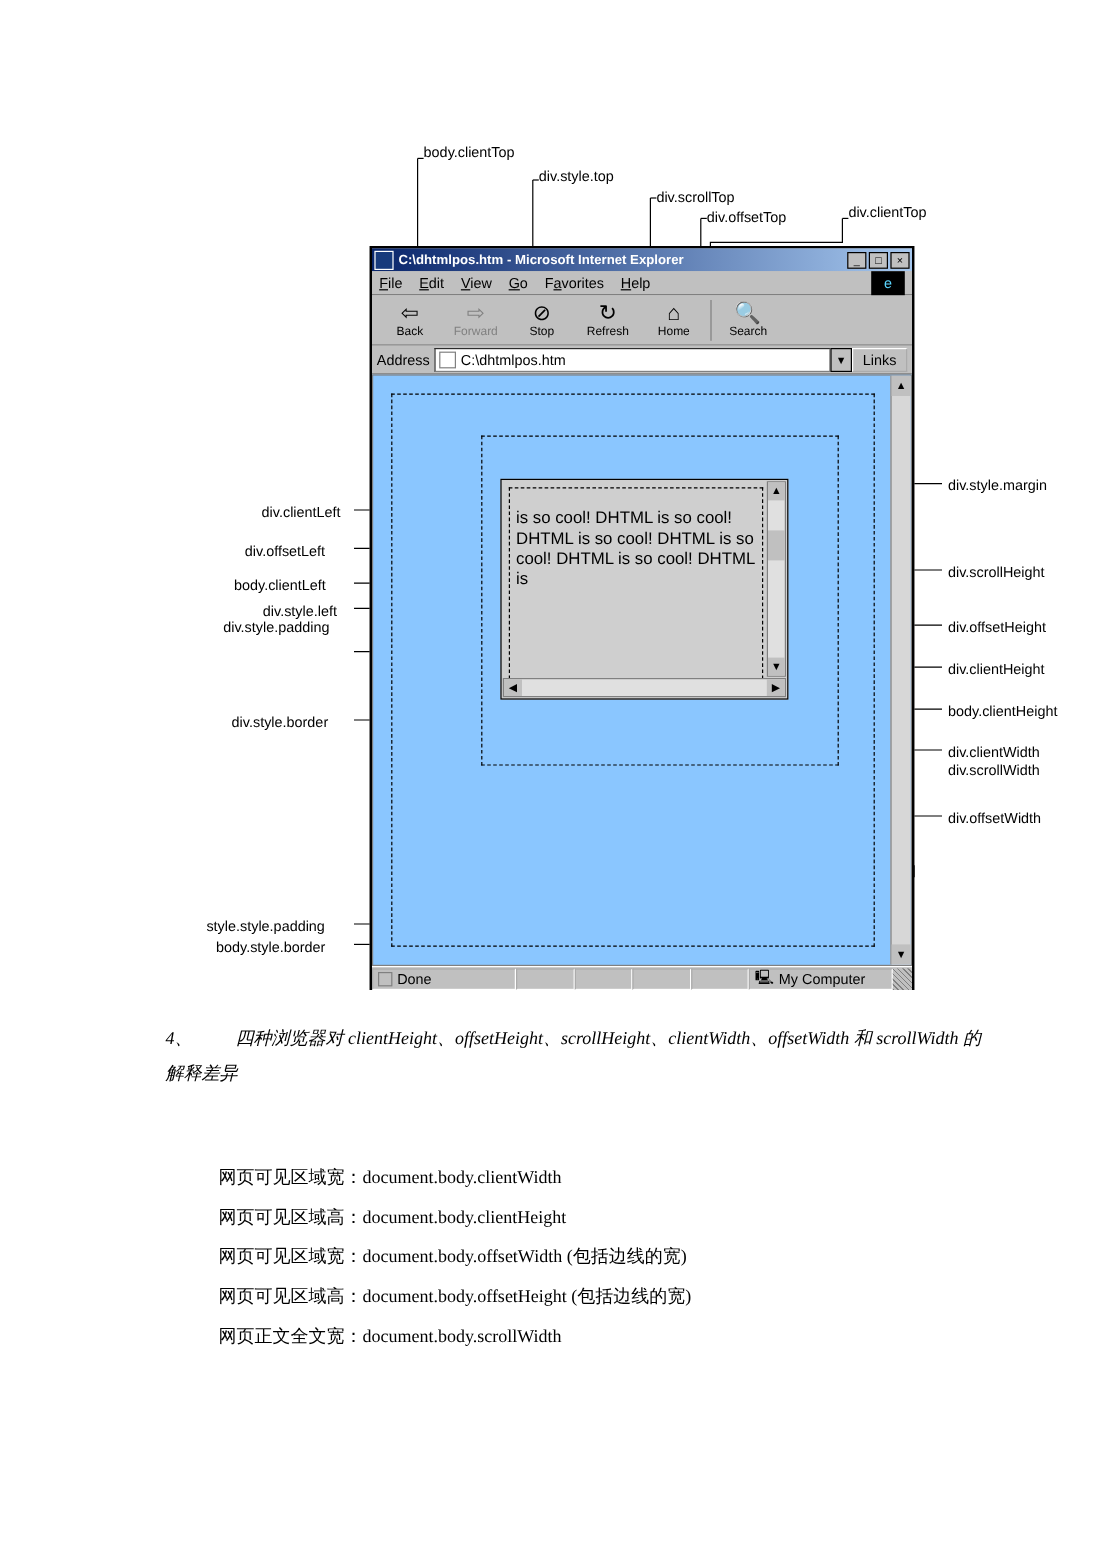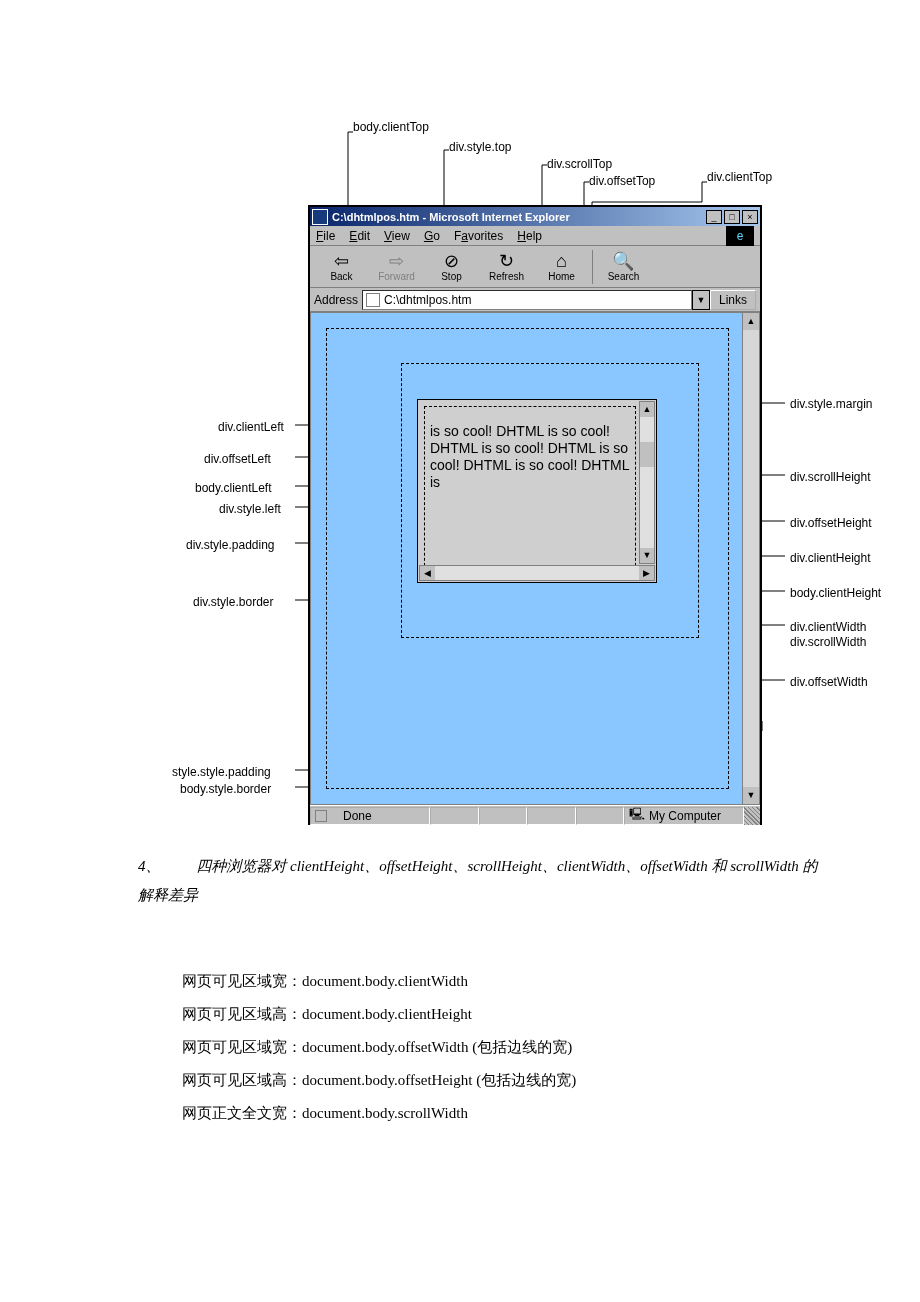--- a/index.html
+++ b/index.html
@@ -47,21 +47,21 @@
   .div-scrollbar-v .up, .div-scrollbar-v .dn { height: 15px; background: #c0c0c0; text-align:center; font-size:9px; line-height:15px; }
   .div-scrollbar-v .thumb { position:absolute; left:0; right:0; top:40px; height:25px; background:#c0c0c0; }
   .div-scrollbar-h { position: absolute; left:1px; right:1px; bottom:1px; height:16px; background:#e0e0e0; border:1px solid #808080; display:flex; }
   .div-scrollbar-h .lf,.div-scrollbar-h .rt { width:15px; background:#c0c0c0; text-align:center; font-size:9px; line-height:14px;}
 
   .globe-scrollbar-v { position:absolute; right:0; top:0; bottom:0; width:17px; background:#d7d7d7; border-left:1px solid #808080;}
   .globe-scrollbar-v .up,.globe-scrollbar-v .dn{height:17px;background:#c0c0c0;text-align:center;font-size:9px;line-height:17px;}
   .globe-scrollbar-v .dn{position:absolute;bottom:0;left:0;right:0;}
 
   .statusbar { height: 20px; background: #c0c0c0; border-top: 1px solid #fff; display:flex; align-items:center; font-family: Arial; font-size: 12px;}
-  .statusbar .cell { border: 1px inset #fff; height: 18px; display:flex; align-items:center; padding:0 4px;gap:12px;}
+  .statusbar .cell { border: 1px inset #fff; height: 18px; display:flex; align-items:center; padding:0 4px;}
   .statusbar .cell.done { width:120px;}
   .statusbar .cells { flex:1; display:flex;}
   .statusbar .cells .c { flex:1; border:1px inset #fff; height:18px;}
   .statusbar .zone { width:120px; border:1px inset #fff; height:18px; display:flex; align-items:center; padding:0 4px; gap:4px;}
   .statusbar .grip { width:16px; height:18px; background: repeating-linear-gradient(45deg,#808080 0 1px,transparent 1px 3px);}
 
   
   svg.leaders { position:absolute; left:0; top:0; pointer-events:none; }
 
   
@@ -122,21 +122,21 @@
   <span class="label" style="left:353px;top:120px">body.clientTop</span>
   <span class="label" style="left:449px;top:140px">div.style.top</span>
   <span class="label" style="left:547px;top:157px">div.scrollTop</span>
   <span class="label" style="left:589px;top:174px">div.offsetTop</span>
   <span class="label" style="left:707px;top:170px">div.clientTop</span>
 
   <span class="label" style="left:218px;top:420px">div.clientLeft</span>
   <span class="label" style="left:204px;top:452px">div.offsetLeft</span>
   <span class="label" style="left:195px;top:481px">body.clientLeft</span>
   <span class="label" style="left:219px;top:502px">div.style.left</span>
-  <span class="label" style="left:186px;top:538px">div.style.padding</span>
+  <span class="label" style="left:186px;top:516px">div.style.padding</span>
   <span class="label" style="left:193px;top:595px">div.style.border</span>
   <span class="label" style="left:172px;top:765px">style.style.padding</span>
   <span class="label" style="left:180px;top:782px">body.style.border</span>
 
   <span class="label" style="left:790px;top:397px">div.style.margin</span>
   <span class="label" style="left:790px;top:470px">div.scrollHeight</span>
   <span class="label" style="left:790px;top:516px">div.offsetHeight</span>
   <span class="label" style="left:790px;top:551px">div.clientHeight</span>
   <span class="label" style="left:790px;top:586px">body.clientHeight</span>
   <span class="label" style="left:790px;top:620px">div.clientWidth</span>

